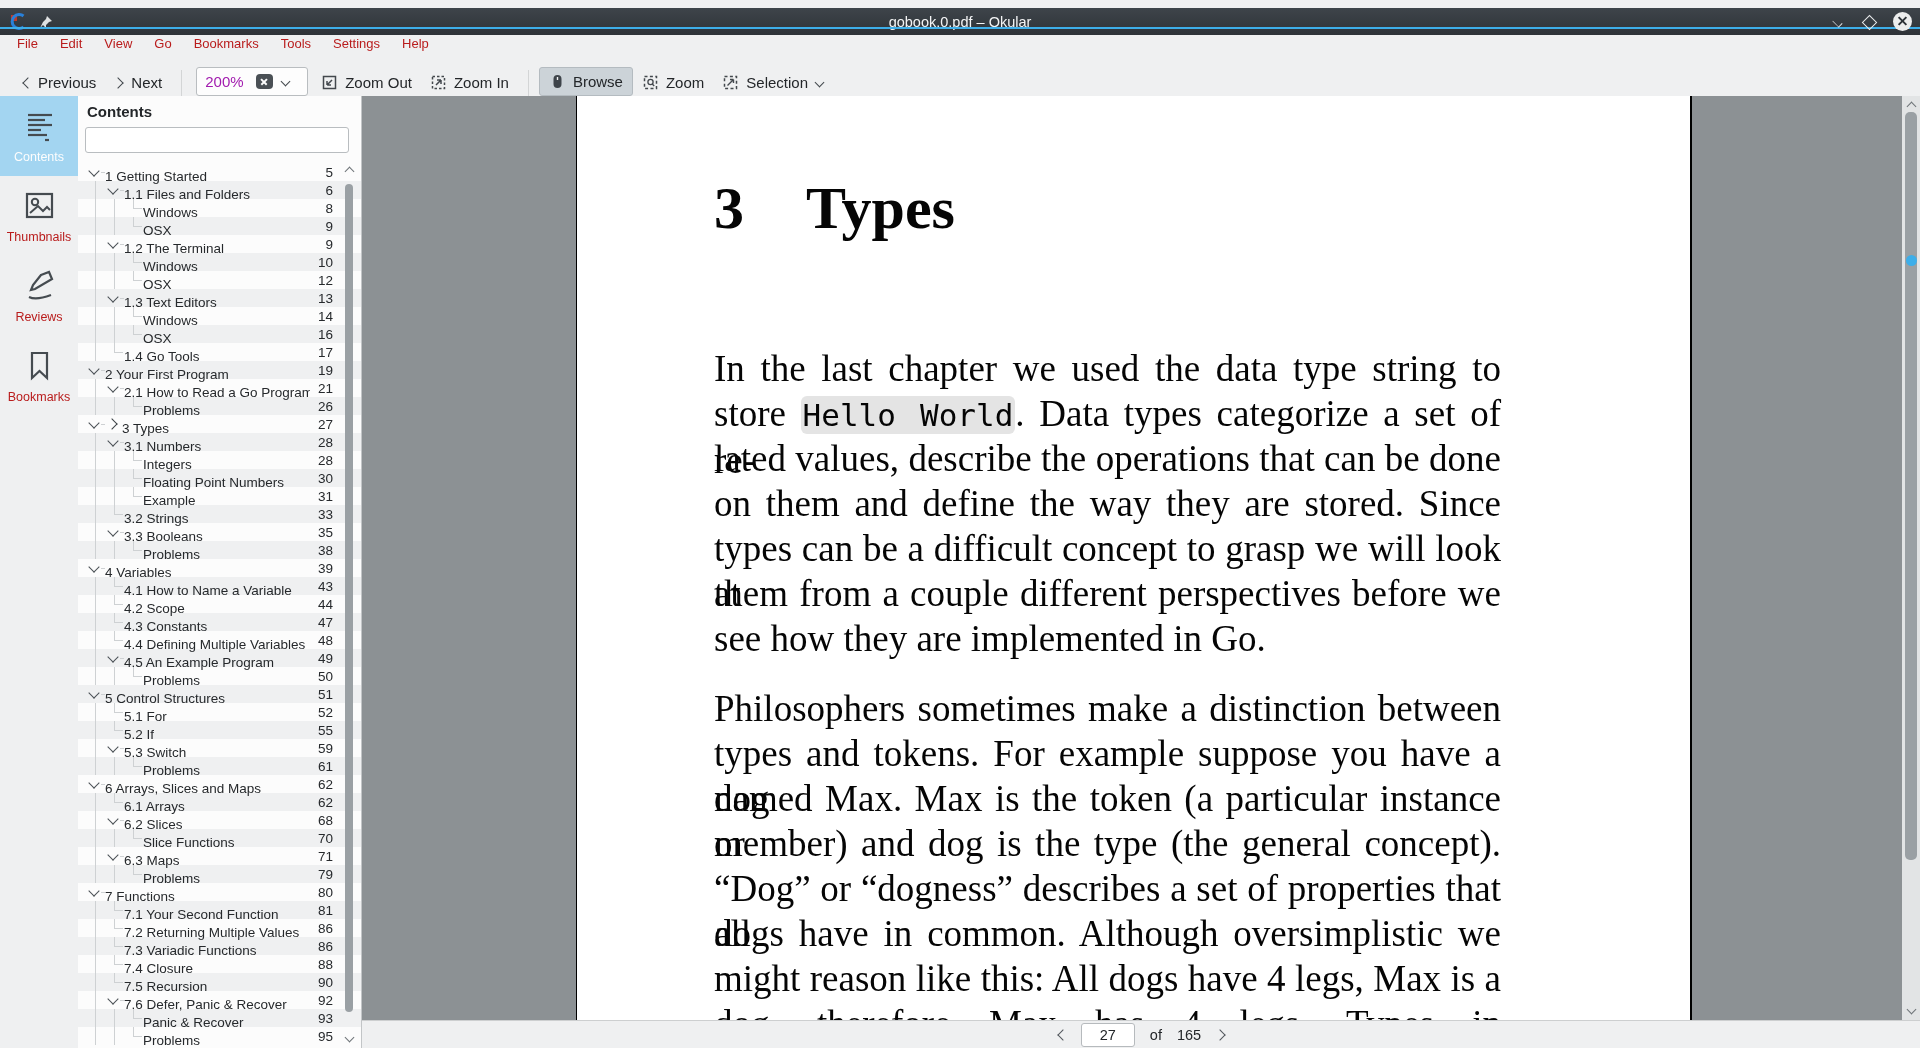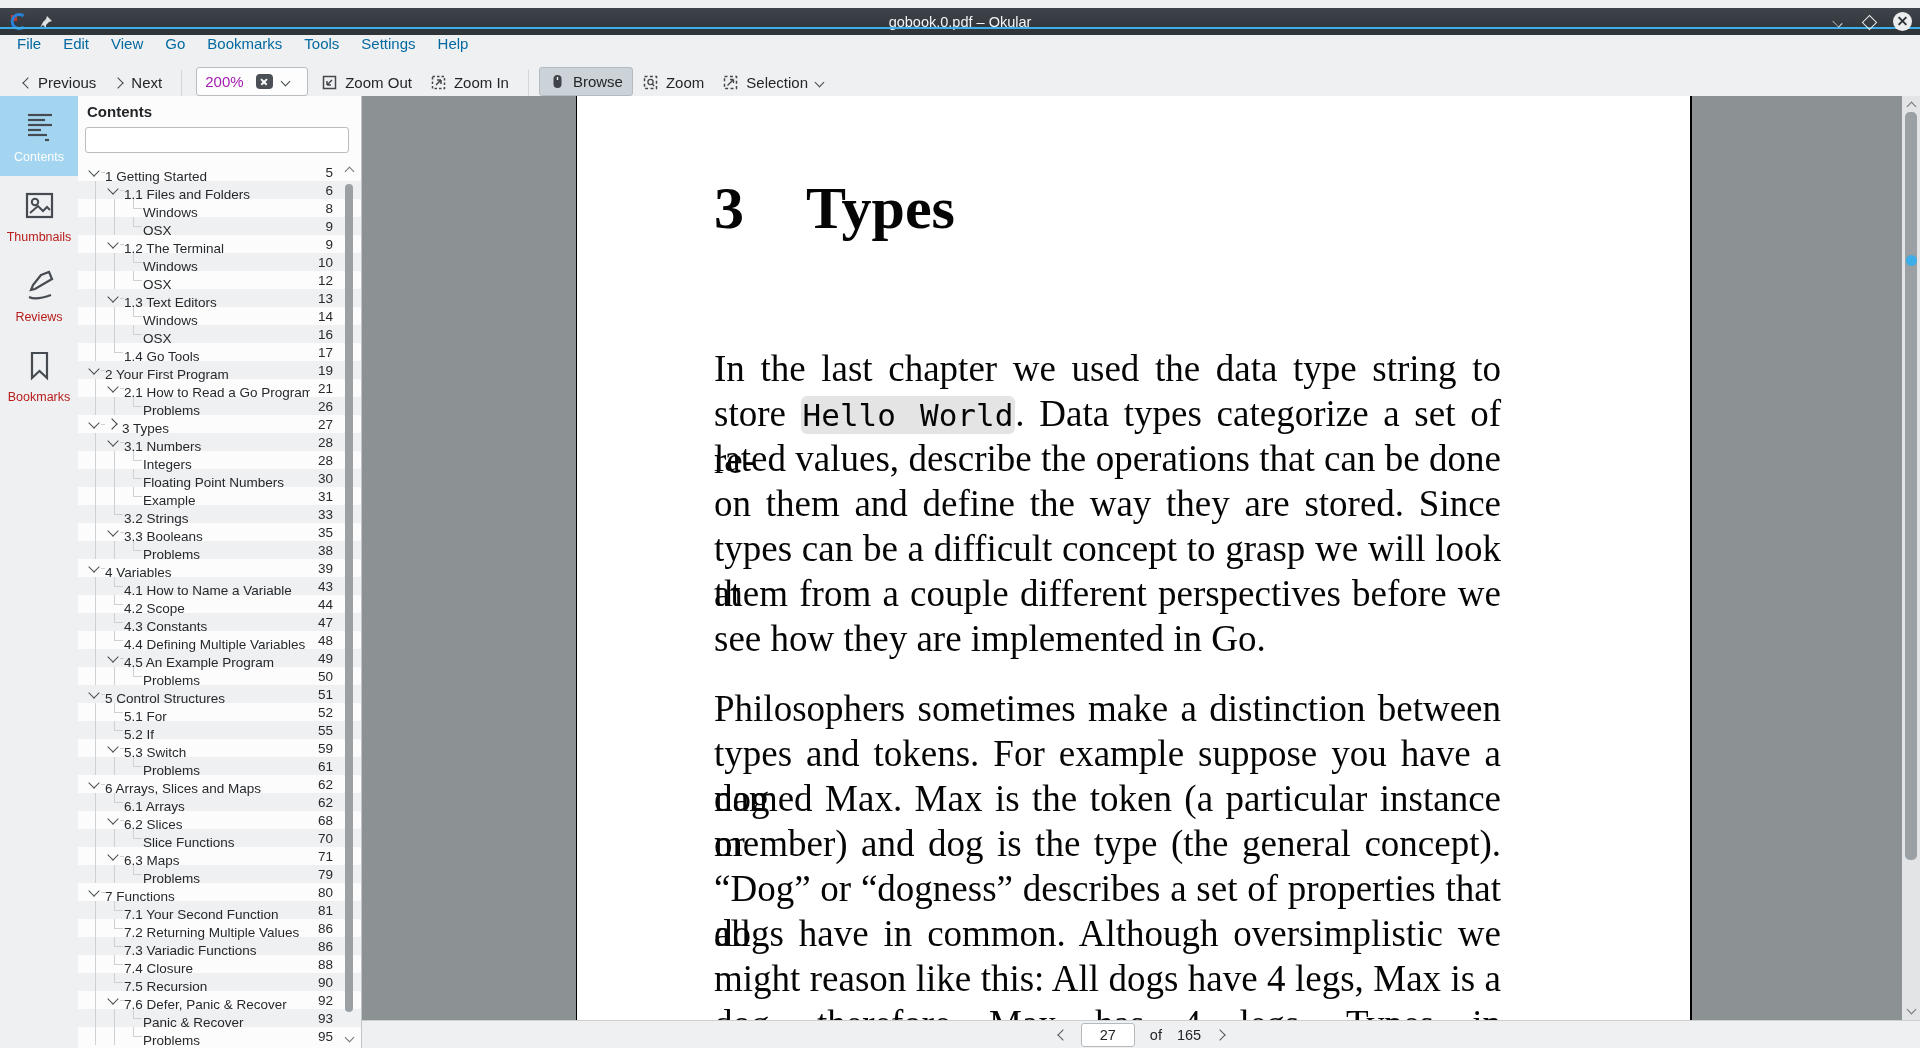--- a/index.html
+++ b/index.html
@@ -18,21 +18,21 @@
     border-right:1.6px solid #e8eaeb;border-bottom:1.6px solid #e8eaeb;transform:rotate(45deg) scaleY(.6);}
   .tb-max::before{content:"";position:absolute;left:2px;top:2px;width:9px;height:9px;
     border:1.6px solid #e8eaeb;transform:rotate(45deg);}
   .tb-close{width:19px;height:19px;border-radius:50%;background:#eceded;position:relative;}
   .tb-close::before,.tb-close::after{content:"";position:absolute;left:4px;top:8.4px;width:11px;height:2px;background:#2d3237;}
   .tb-close::before{transform:rotate(45deg);} .tb-close::after{transform:rotate(-45deg);}
   .accent-line{position:absolute;left:0;top:27px;width:1920px;height:2px;background:#3daee9;}
 
   
   .menubar{position:absolute;left:0;top:29px;width:1920px;height:28px;display:flex;align-items:center;padding-left:6px;}
-  .menu-item{padding:4px 11px;font-size:15px;color:#0369a1;border-radius:3px;}
+  .menu-item{padding:4px 11px;font-size:13px;color:#b91c1c;border-radius:3px;}
 
   
   .toolbar{position:absolute;left:0;top:57px;width:1716px;height:39px;display:flex;align-items:flex-end;padding-left:12px;font-size:15px;color:#232629;}
   .tbtn{display:flex;align-items:center;gap:7px;padding:5px 9px;border-radius:3px;}
   .tbtn.checked{background:#ccd3d8;border:1px solid #b4bbc0;}
   .chev{width:10px;height:10px;position:relative;display:inline-block;}
   .chev::before{content:"";position:absolute;top:1px;width:7px;height:7px;border-right:1.7px solid #43484d;border-bottom:1.7px solid #43484d;}
   .chev.left::before{left:3px;transform:rotate(135deg);}
   .chev.right::before{left:0;transform:rotate(-45deg);}
   .chev.down{width:9px;height:9px;}

